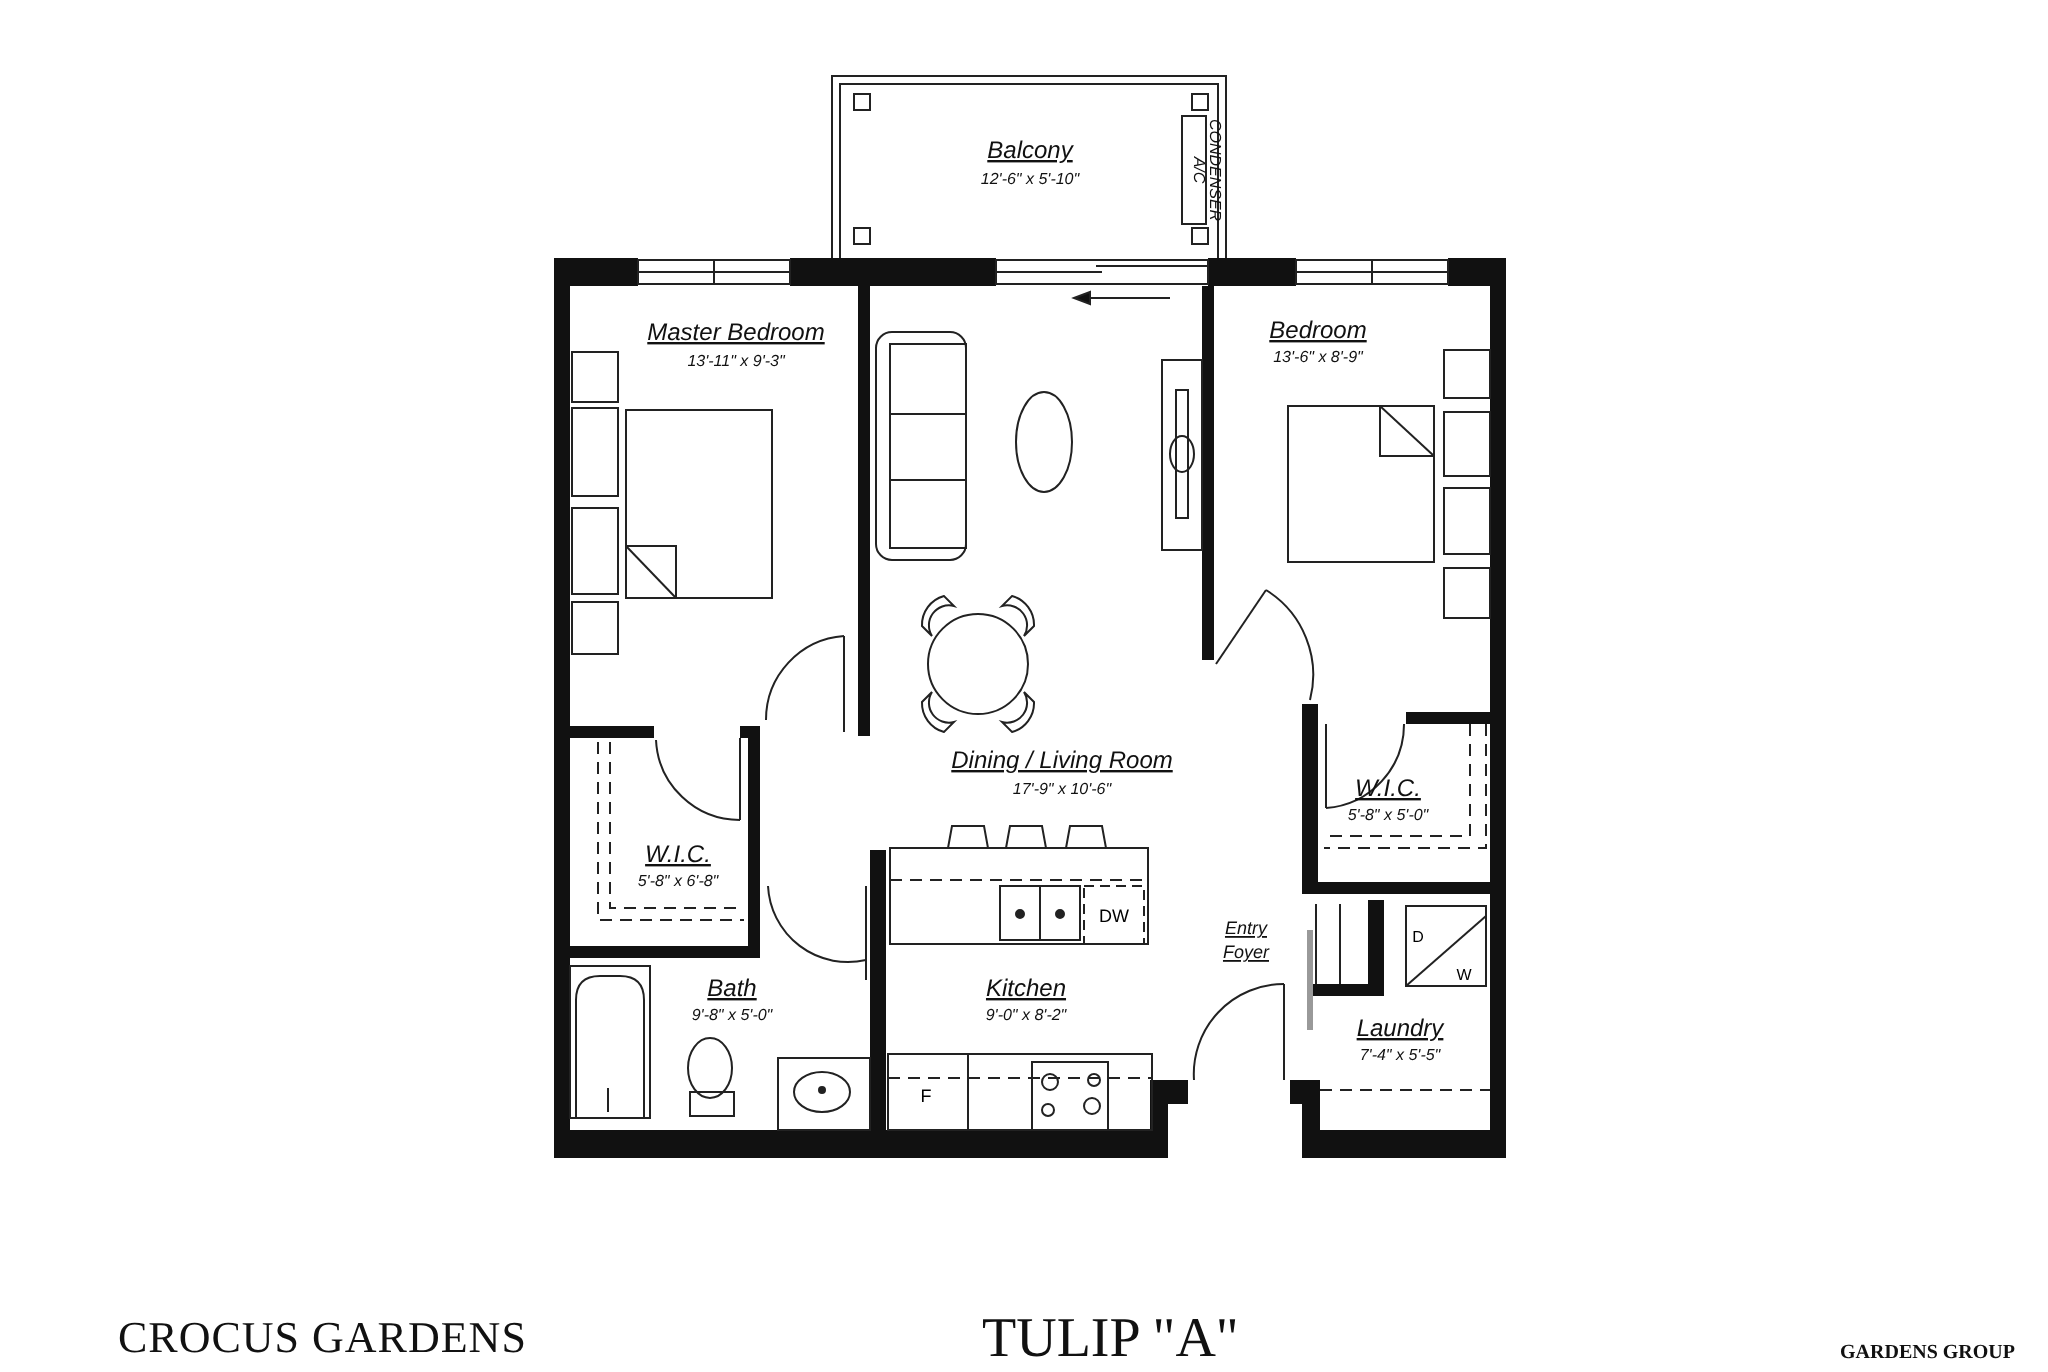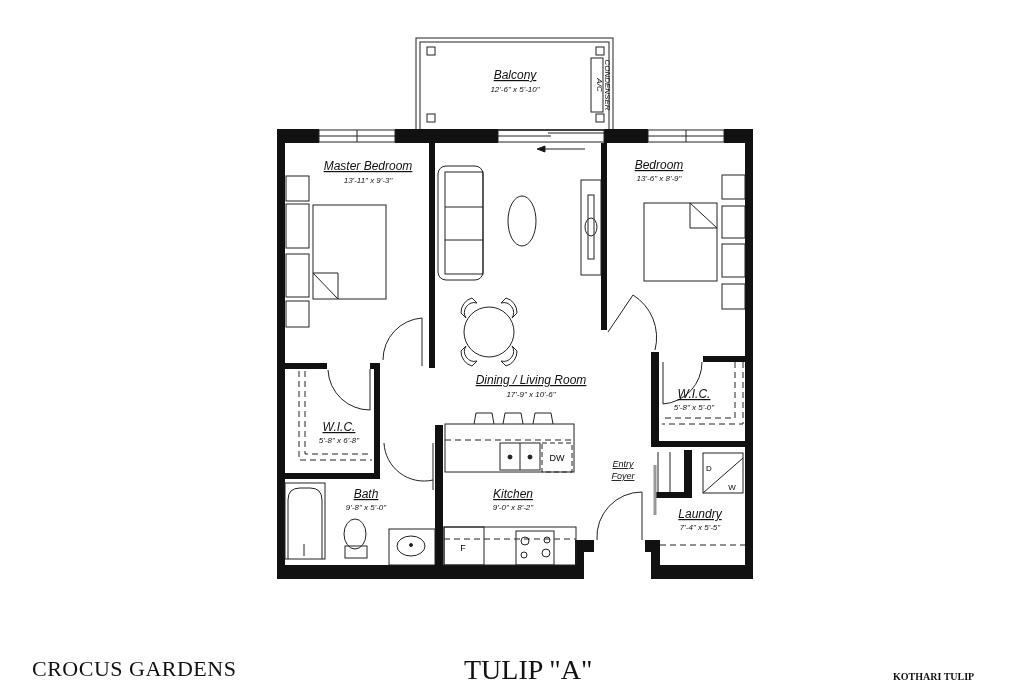--- a/index.html
+++ b/index.html
@@ -1,21 +1,21 @@
 <!DOCTYPE html>
 <html><head>
 <meta charset="utf-8">
 <style>
   html, body { margin:0; padding:0; background:#ffffff; }
   body { width:1024px; height:686px; position:relative; overflow:hidden; font-family:"Liberation Sans", sans-serif; }
   #plan { position:absolute; left:0; top:0; }
   .lbl { font-family:"Liberation Sans", sans-serif; font-style:italic; fill:#111; }
   .room { font-size:12px; text-decoration:underline; }
   .dim { font-size:8px; }
-  .footer { position:absolute; color:#111; }
+  .footer { position:absolute; color:#111;margin-left:27px; }
   .proj { left:32px; top:656px; font-family:"Liberation Serif", serif; font-size:22px; letter-spacing:0.5px; }
   .model { left:464px; top:654px; font-family:"Liberation Serif", serif; font-size:28px; }
   .area { left:606px; top:700px; font-family:"Liberation Sans", sans-serif; font-size:14px; }
   .dev { left:893px; top:671px; font-family:"Liberation Serif", serif; font-size:10px; font-weight:bold; }
 </style>
 </head>
 <body>
 
 <svg id="plan" width="1024" height="686" viewBox="0 0 1024 686" xmlns="http://www.w3.org/2000/svg">
   <g fill="none" stroke="#222" stroke-width="1">
@@ -236,13 +236,13 @@
     <text font-family="Liberation Sans, sans-serif" font-size="9" x="557" y="461" text-anchor="middle">DW</text>
     <text font-family="Liberation Sans, sans-serif" font-size="9" x="463" y="551" text-anchor="middle">F</text>
     <text font-family="Liberation Sans, sans-serif" font-size="8" x="709" y="471" text-anchor="middle">D</text>
     <text font-family="Liberation Sans, sans-serif" font-size="8" x="732" y="490" text-anchor="middle">W</text>
   </g>
 </svg>
 
 <div class="footer proj">CROCUS GARDENS</div>
 <div class="footer model">TULIP "A"</div>
 <div class="footer area">847 SQ. FT.</div>
-<div class="footer dev">KOTHARI TULIP</div>
+<div class="footer dev">GARDENS GROUP</div>
 
 </body></html>

